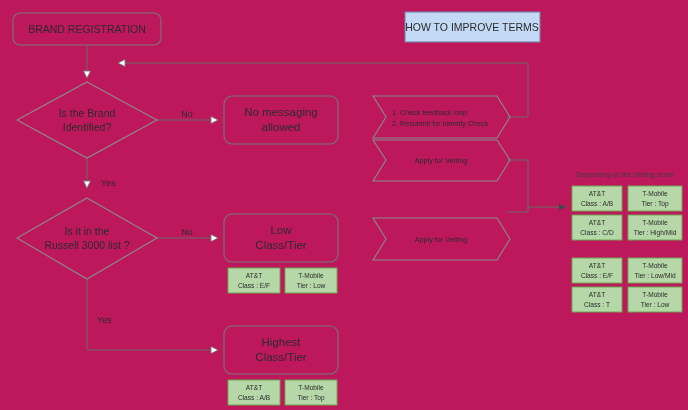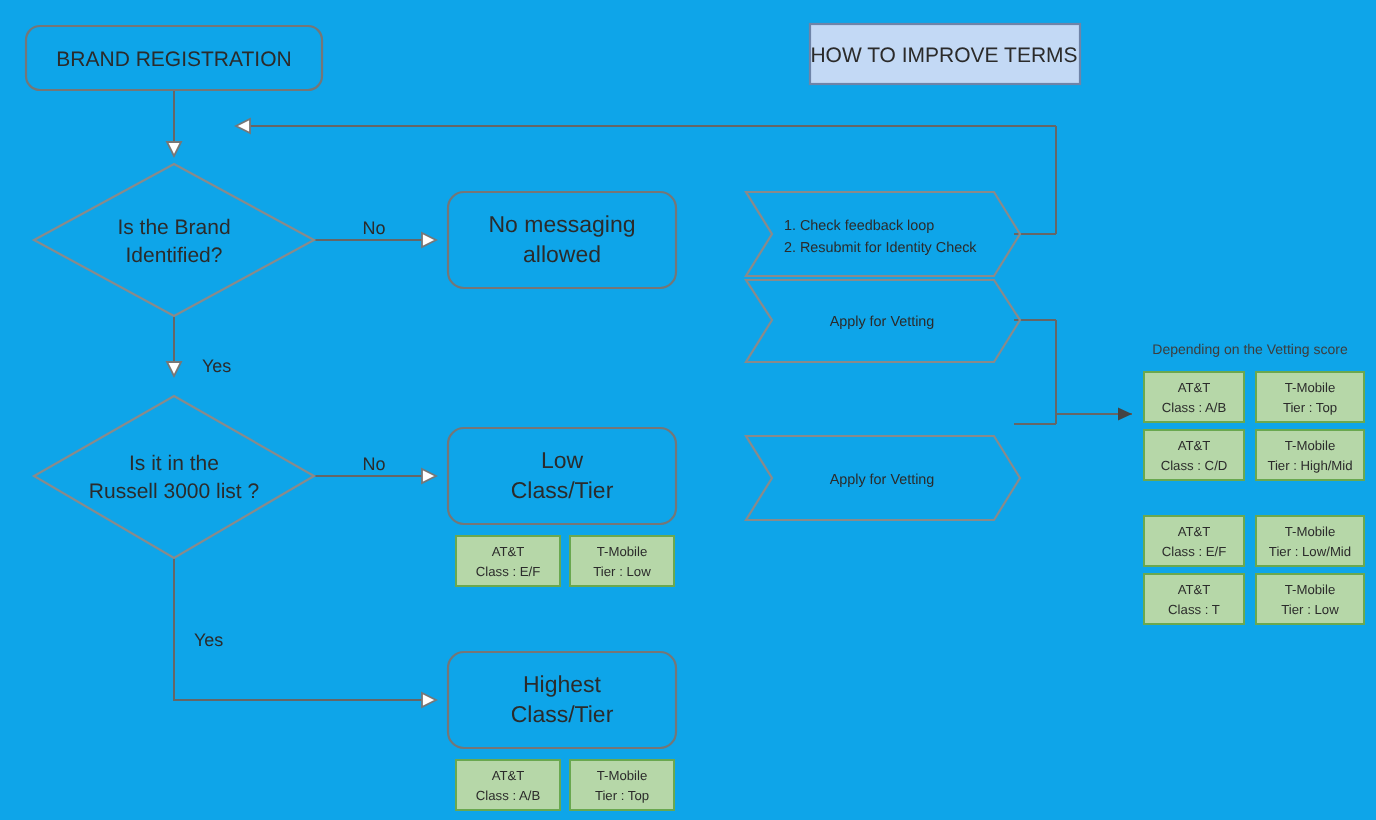--- a/index.html
+++ b/index.html
@@ -7,21 +7,21 @@
     padding: 0;
     background: #ffffff;
   }
   body {
     font-family: "Liberation Sans", sans-serif;
   }
   #canvas {
     position: relative;
     width: 688px;
     height: 410px;
-    background: #0ea5e9;
+    background: #be185d;
     overflow: hidden;
   }
   svg.layer {
     position: absolute;
     top: 0;
     left: 0;
     width: 688px;
     height: 410px;
   }
   .shape-fill-white { fill: #ffffff; }

